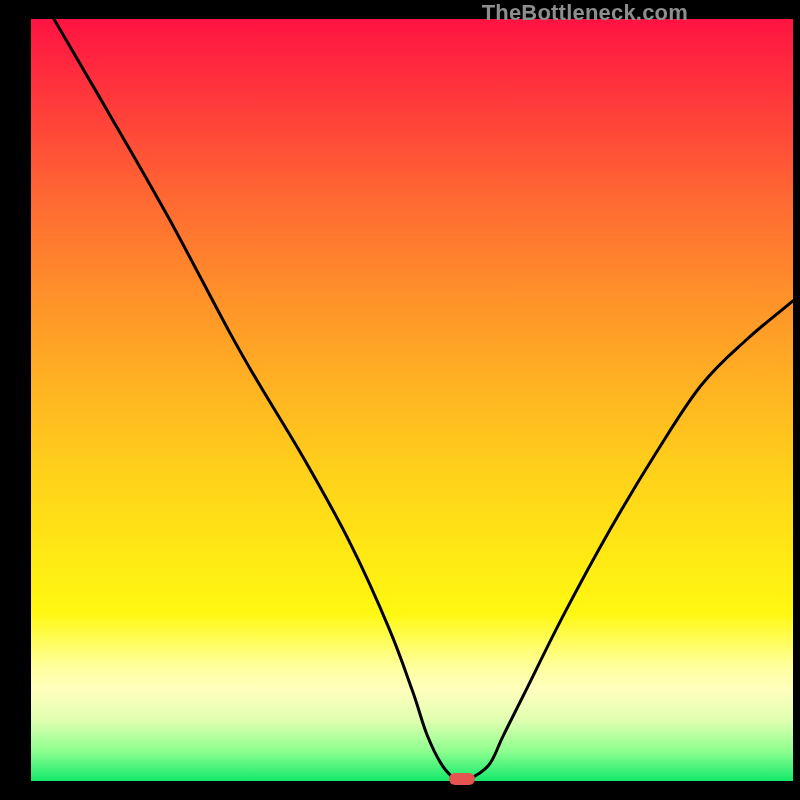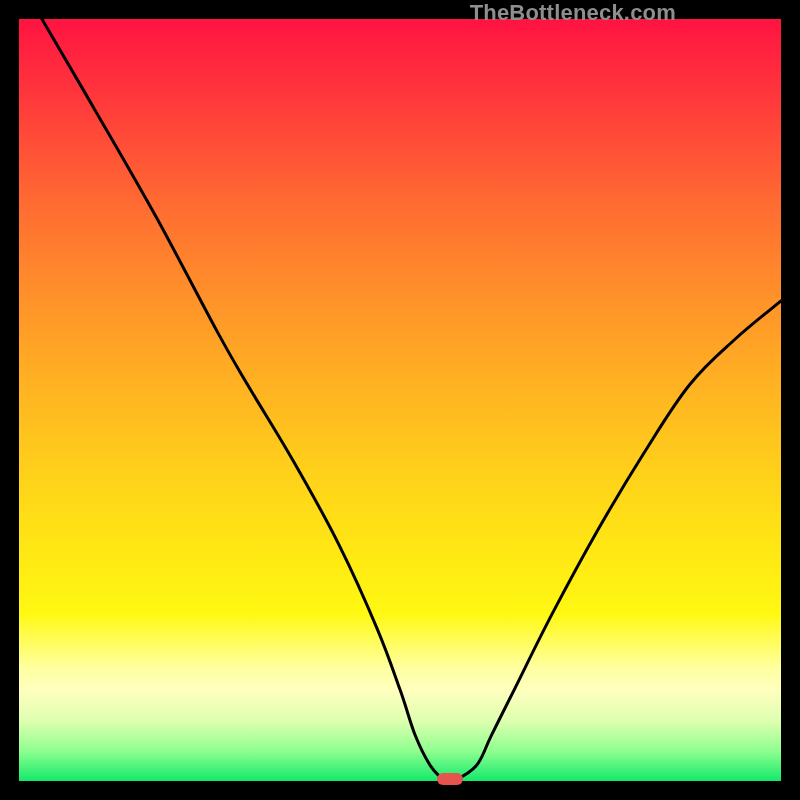--- a/index.html
+++ b/index.html
@@ -8,20 +8,21 @@
     width: 800px;
     height: 800px;
     background: #000;
     overflow: hidden;
   }
   .frame {
     position: relative;
     width: 680px;
     height: 800px;
     background: #000;
+    margin-left: 12px;
   }
   .plot-area {
     position: absolute;
     left: 19px;
     top: 19px;
     width: 762px;
     height: 762px;
     background: linear-gradient(to bottom,
       #ff1342 0%,
       #ff3e3a 12%,

